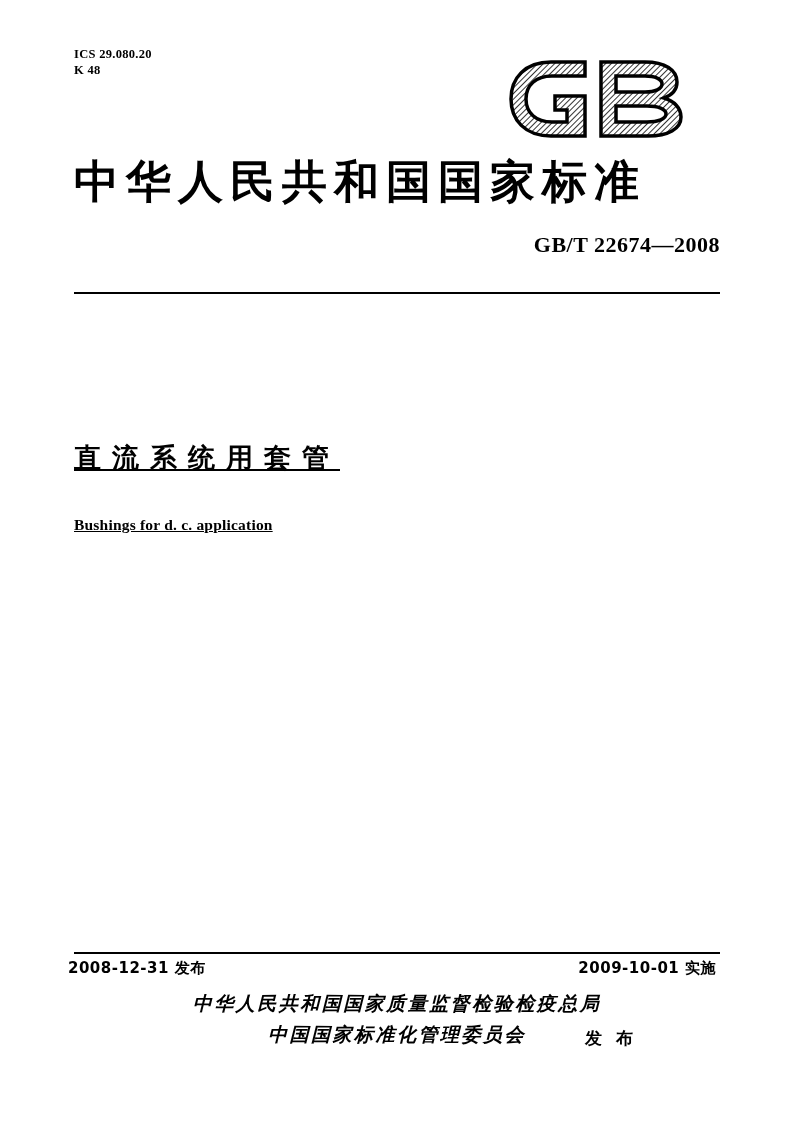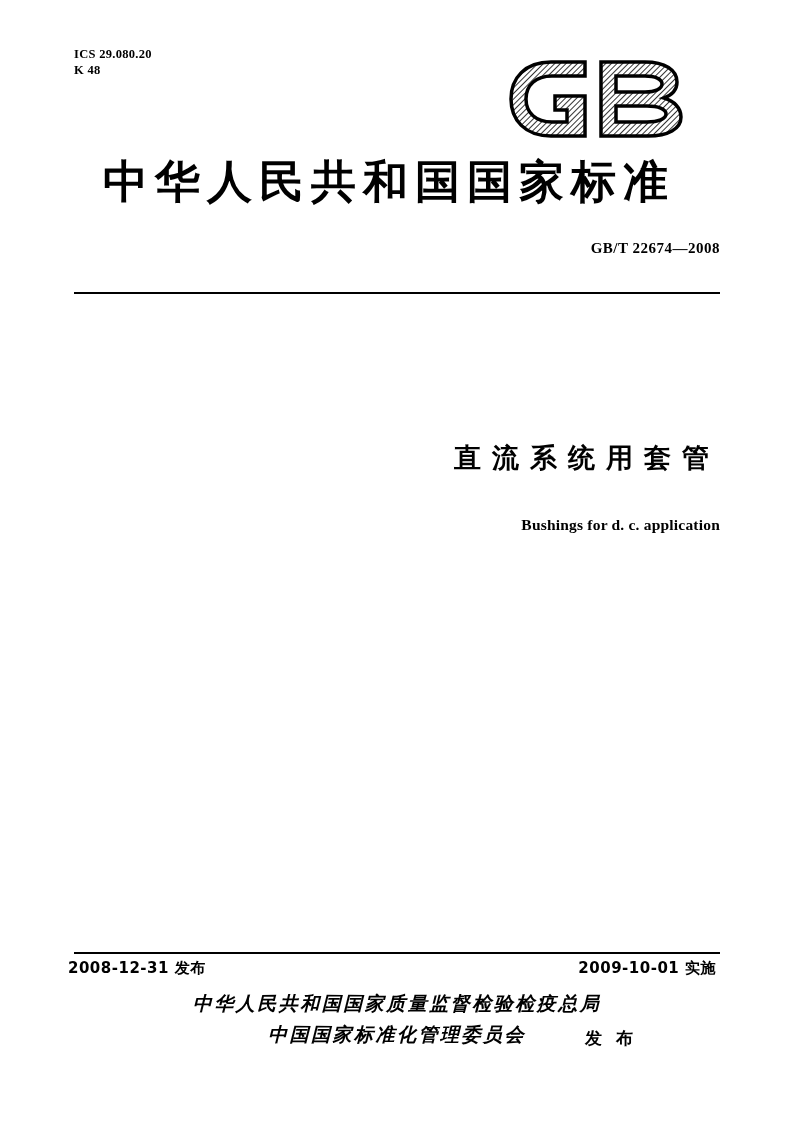--- a/index.html
+++ b/index.html
@@ -40,39 +40,38 @@
     position: absolute;
     left: 505px;
     top: 56px;
     width: 200px;
     height: 86px;
   }
 
   
   .national-title {
     position: absolute;
-    left: 66px;
+    left: 74px;
     top: 152px;
     width: 646px;
-    text-align: center;
     font-family: Liberation Mono, monospace;
     font-weight: bold;
     font-size: 45px;
     letter-spacing: 7px;
     white-space: nowrap;
   }
 
   
   .std-number {
     position: absolute;
     right: 74px;
-    top: 240px;
-    font-family: "Liberation Serif", serif;
-    font-weight: bold;
-    font-size: 15px;
+    top: 232px;
+    font-family: "Liberation Serif", serif;
+    font-weight: bold;
+    font-size: 22px;
     letter-spacing: 0.5px;
   }
 
   
   .rule-top {
     position: absolute;
     left: 74px;
     top: 292px;
     width: 646px;
     height: 2px;
@@ -86,21 +85,22 @@
     height: 2px;
     background: #000;
   }
 
   
   .subject {
     position: absolute;
     left: 74px;
     top: 440px;
     width: 646px;
-    text-align: right;
+    text-align: left;
+    text-decoration: underline;
   }
   .subject-cn {
     font-family: "DejaVu Sans", sans-serif;
     font-weight: bold;
     font-size: 27px;
     letter-spacing: 11px;
     white-space: nowrap;
   }
   .subject-en {
     margin-top: 40px;

